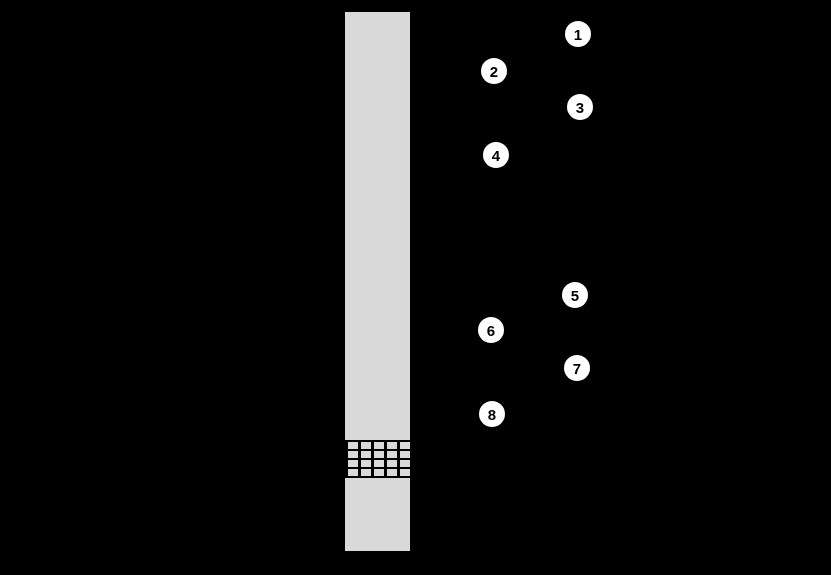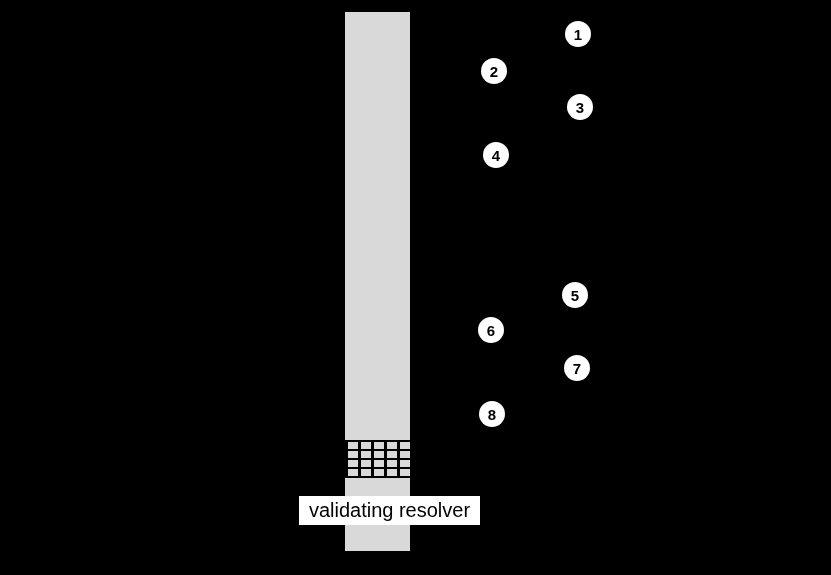--- a/index.html
+++ b/index.html
@@ -103,15 +103,14 @@
   <div class="step step-6">
     <span>6</span>
   </div>
   <div class="step step-7">
     <span>7</span>
   </div>
   <div class="step step-8">
     <span>8</span>
   </div>
 
-  <div class="resolver-label">validating resolver</div>
 
 </div>
 
 </body></html>

